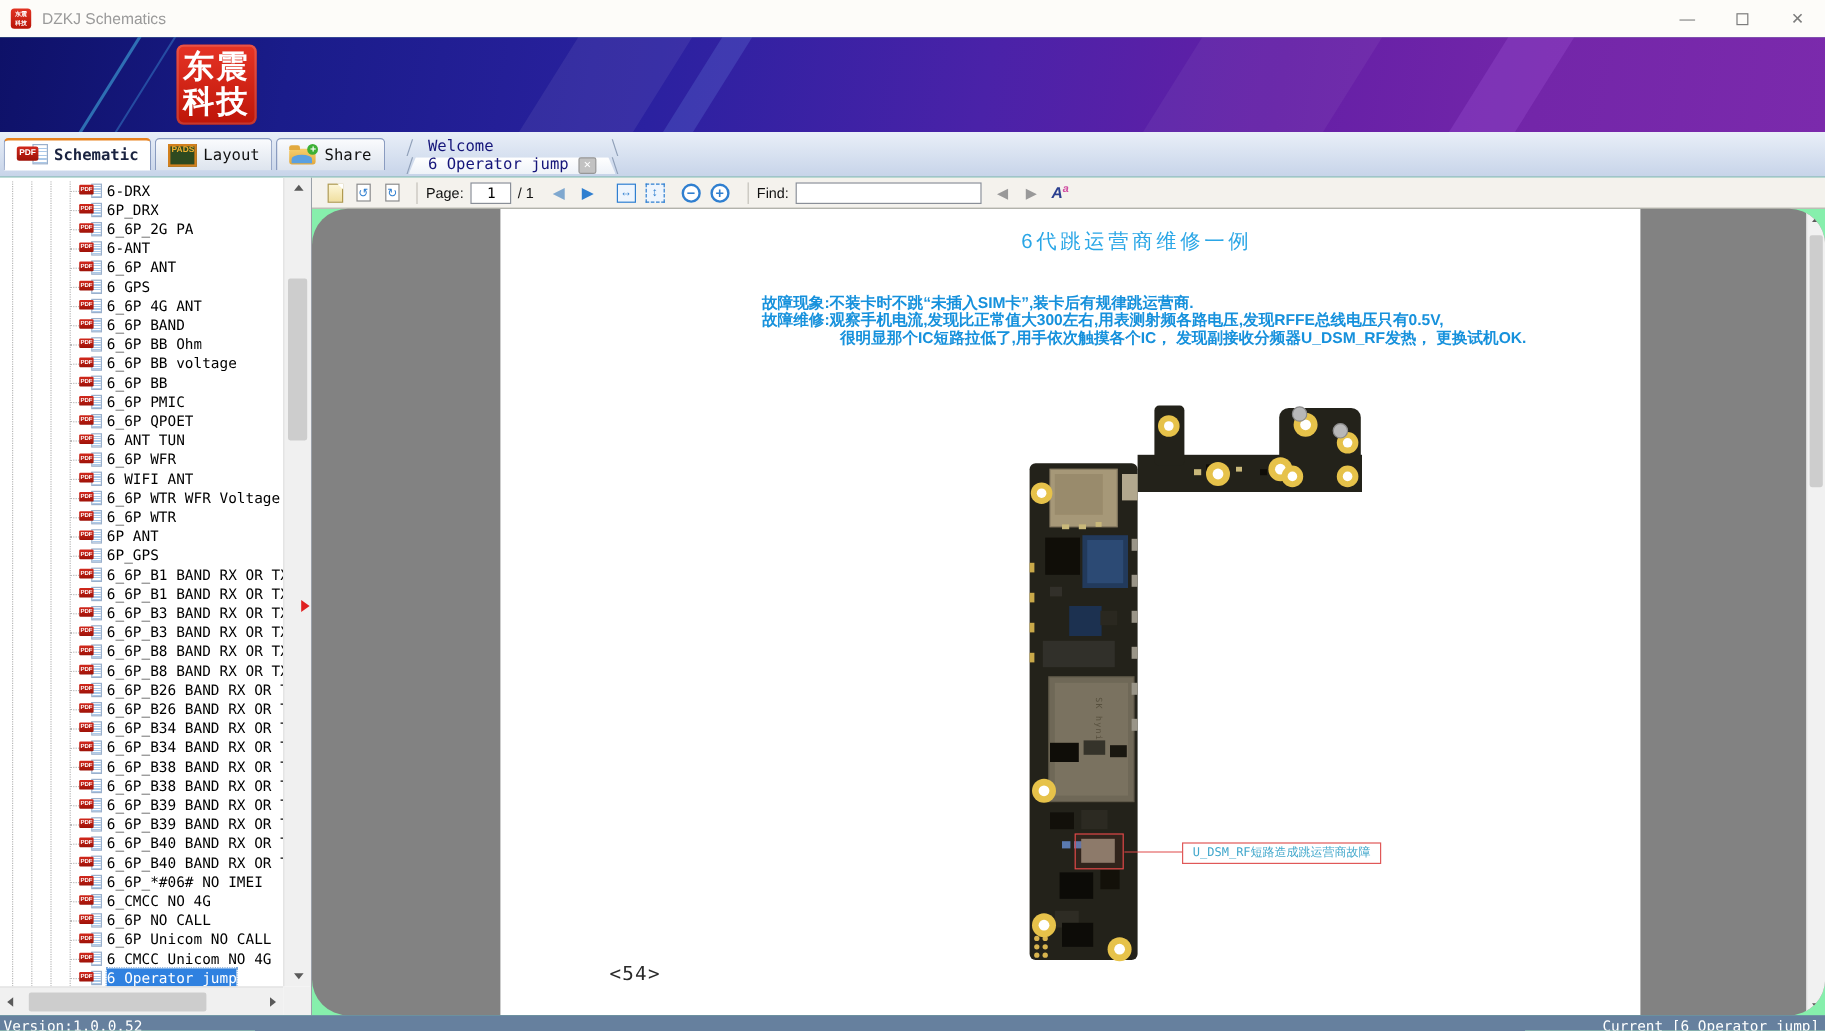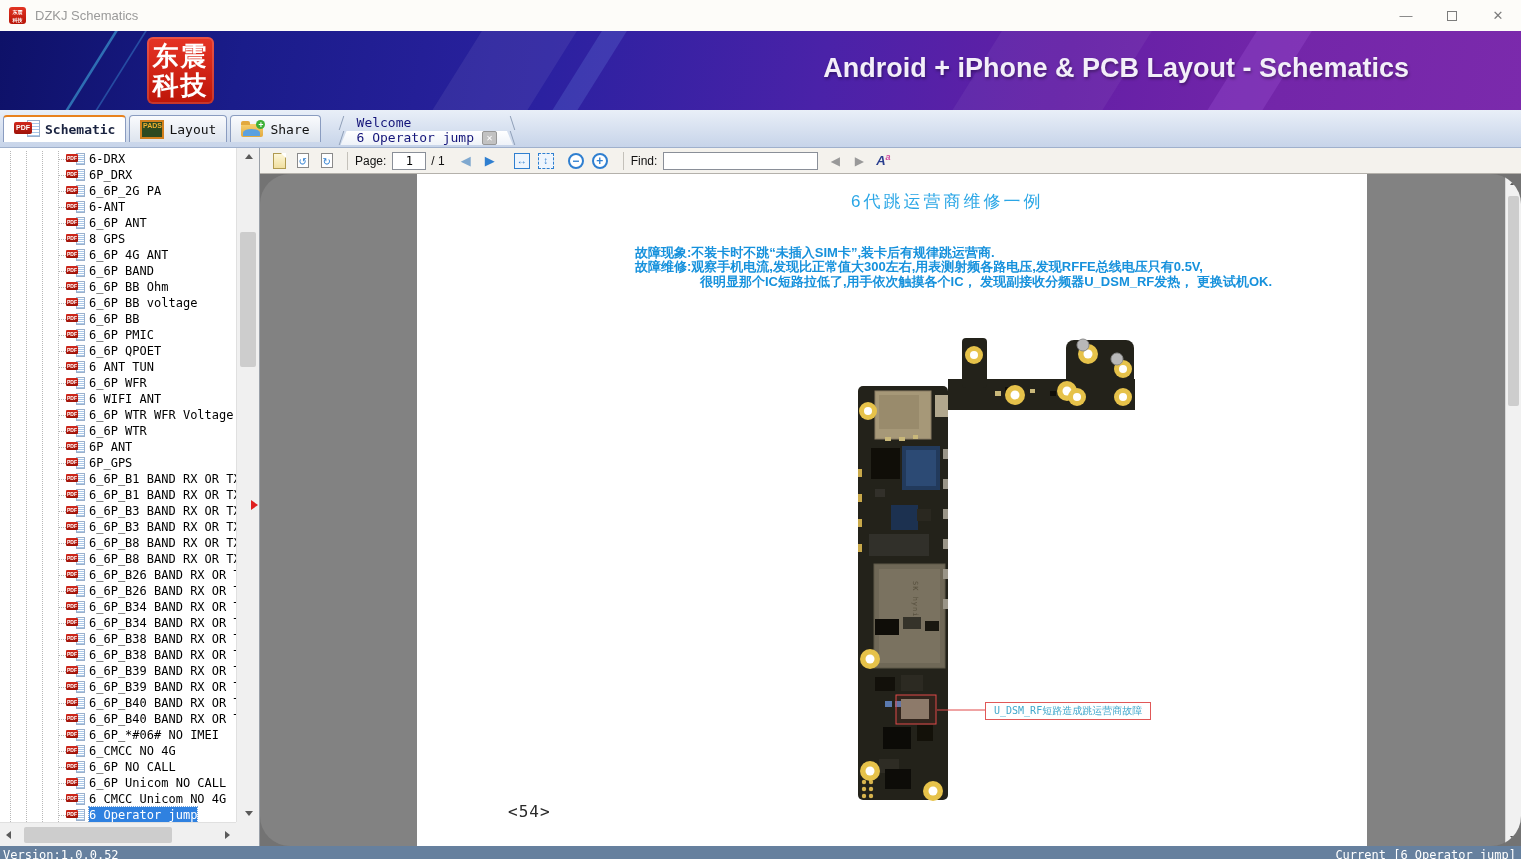--- a/index.html
+++ b/index.html
@@ -1,18 +1,18 @@
 <!DOCTYPE html>
 <html><head>
 <meta charset="utf-8">
 <style>
   * { margin:0; padding:0; box-sizing:border-box; }
   html,body { width:1521px; height:859px; overflow:hidden; }
   body { font-family:"Liberation Sans", sans-serif; background:#fff; }
-  .app { position:relative; width:1521px; height:859px; background:#737373; overflow:hidden; }
+  .app { position:relative; width:1521px; height:859px; background:#86efac; overflow:hidden; }
 
   
   .titlebar { position:relative; height:31px; background:#fdfcf9; display:flex; align-items:center; }
   .tb-icon { width:17px; height:17px; margin-left:9px; background:linear-gradient(#e23423,#b81407); border-radius:3px;
              color:#fff; font-size:5px; line-height:8px; text-align:center; font-weight:bold; padding-top:1px; overflow:hidden;
              font-family:"DejaVu Sans", sans-serif; }
   .tb-title { margin-left:9px; font-size:13px; color:#9a9a9a; }
   .tb-controls { position:absolute; right:0; top:0; height:31px; display:flex; }
   .tb-btn { width:46px; height:31px; display:flex; align-items:center; justify-content:center; color:#7c7c7c; font-size:13px; }
   .tb-max-box { width:10px; height:10px; border:1px solid #7c7c7c; display:inline-block; }
@@ -176,21 +176,20 @@
     <div class="streak s1"></div>
     <div class="streak s2"></div>
     <div class="streak s3"></div>
     <div class="streak s4"></div>
     <div class="streak s5"></div>
     <div class="streak s6"></div>
     <div class="logo-box">
       <span>东震</span>
         <span>科技</span>
     </div>
-    <div class="tagline">Android + iPhone &amp; PCB Layout - Schematics</div>
   </div>
 
   <div class="tabstrip">
     <div class="modetab active">
       <span class="pdf-badge-wrap">
         <span class="pdf-page"></span>
           <span class="pdf-badge">PDF</span>
       </span>
       <span>Schematic</span>
     </div>
@@ -269,21 +268,21 @@
               <span class="bd">PDF</span>
     </span>
     <span class="tree-label">6_6P ANT</span>
   </div>
 
   <div class="tree-row">
     <span class="pdf-icon">
       <span class="pg"></span>
               <span class="bd">PDF</span>
     </span>
-    <span class="tree-label">8 GPS</span>
+    <span class="tree-label">6 GPS</span>
   </div>
 
   <div class="tree-row">
     <span class="pdf-icon">
       <span class="pg"></span>
               <span class="bd">PDF</span>
     </span>
     <span class="tree-label">6_6P 4G ANT</span>
   </div>
 

